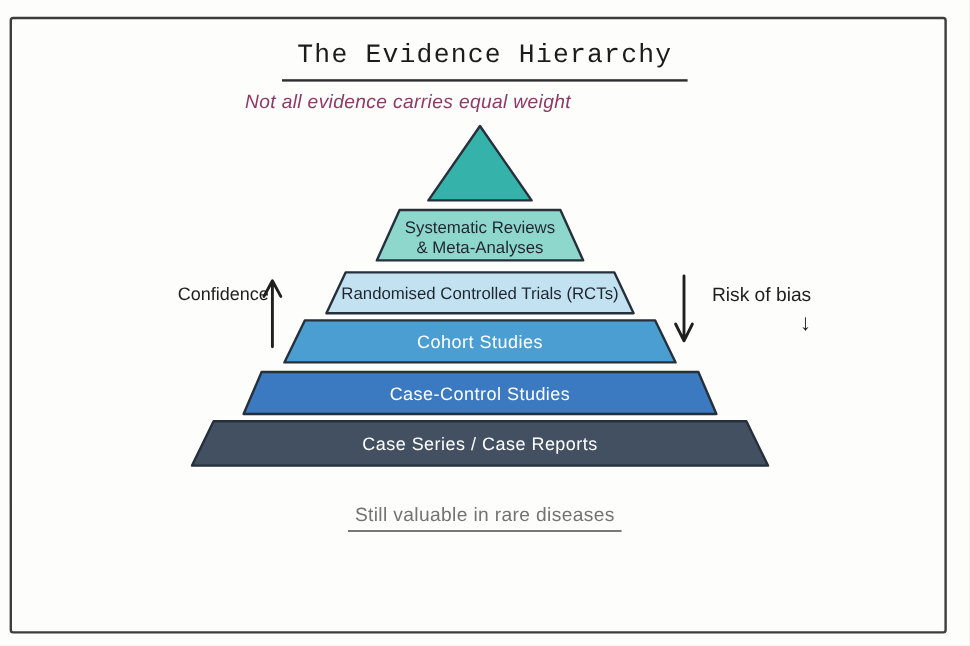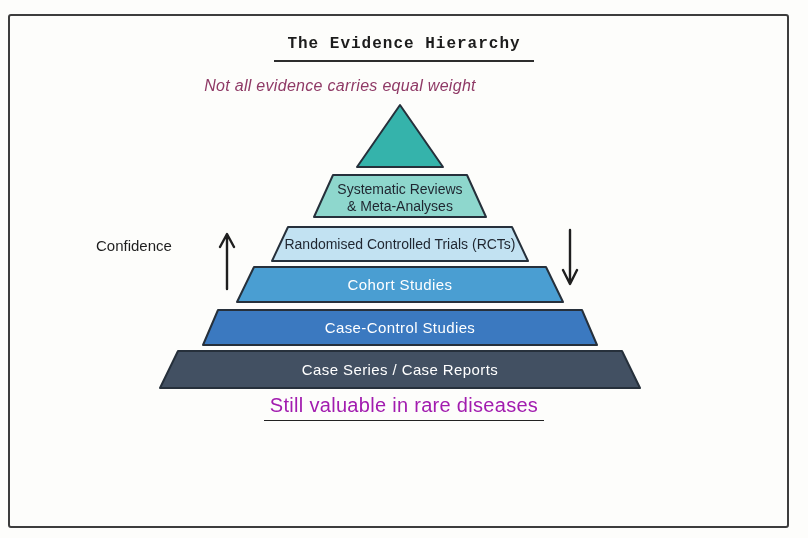--- a/index.html
+++ b/index.html
@@ -21,22 +21,22 @@
   }
   .title-wrap {
     position: absolute;
     top: 34px; left: 0; width: 808px;
     text-align: center;
   }
   .title {
     display: inline-block;
     margin: 0;
     font-family: "Liberation Mono", "DejaVu Sans Mono", monospace;
-    font-weight: bold;
-    font-size: 16px;
+    font-weight: normal;
+    font-size: 22px;
     letter-spacing: 1px;
     color: #1c1c1c;
     border-bottom: 2px solid #2d2d2d;
     padding: 0 13px 7px 13px;
   }
   .subtitle {
     position: absolute;
     top: 77px; left: 0; width: 680px;
     text-align: center;
     font-style: italic;
@@ -45,44 +45,45 @@
     color: #8f3a66;
   }
   .diagram-svg { position: absolute; left: 0; top: 0; }
   .lvl-shape { stroke: #26303b; stroke-width: 2; stroke-linejoin: round; }
   .lvl-text { text-anchor: middle; }
   .lvl-text-dark { fill: #1f2630; font-size: 14px; }
   .lvl-text-light { fill: #ffffff; font-size: 15px; letter-spacing: 0.4px; }
   .arrow-path { stroke: #1f1f1f; stroke-width: 2.4; fill: none; stroke-linecap: round; stroke-linejoin: round; }
   .side-note {
     position: absolute;
-    text-align: left;
+    text-align: right;
     color: #1f1f1f;
     line-height: 1.3;
   }
   .left-note  { top: 236px; left: 96px;  width: 128px; font-size: 15px; }
   .right-note { top: 237px; left: 584px; width: 92px;  font-size: 16px; }
   .small-down-arrow {
     margin-top: 2px;
     font-size: 19px;
     line-height: 1;
     color: #1f1f1f;
   }
   .footnote-wrap {
     position: absolute;
     top: 394px; left: 0; width: 808px;
     text-align: center;
   }
   .footnote {
     display: inline-block;
-    font-size: 20px;
+    font-size: 16px;
     letter-spacing: 0.3px;
-    color: #a21caf;
+    color: #737373;
     border-bottom: 1.6px solid #222;
     padding: 0 6px 3px 6px;
+    margin-top: 27px;
   }
 </style>
 </head>
 <body>
 
 <div class="page">
 
   <div class="frame"></div>
 
   <div class="title-wrap">
@@ -113,18 +114,22 @@
 
     <path class="arrow-path" d="M227 289 L227 235 M220 247 L227 234 L234 247"></path>
 
     <path class="arrow-path" d="M570 230 L570 282 M563 270 L570 284 L577 270"></path>
   </svg>
 
   <div class="side-note left-note">
     <div>Confidence</div>
   </div>
 
+  <div class="side-note right-note">
+    <div>Risk of bias</div>
+    <div class="small-down-arrow">↓</div>
+  </div>
 
   <div class="footnote-wrap">
     <span class="footnote">Still valuable in rare diseases</span>
   </div>
 
 </div>
 
 </body></html>

